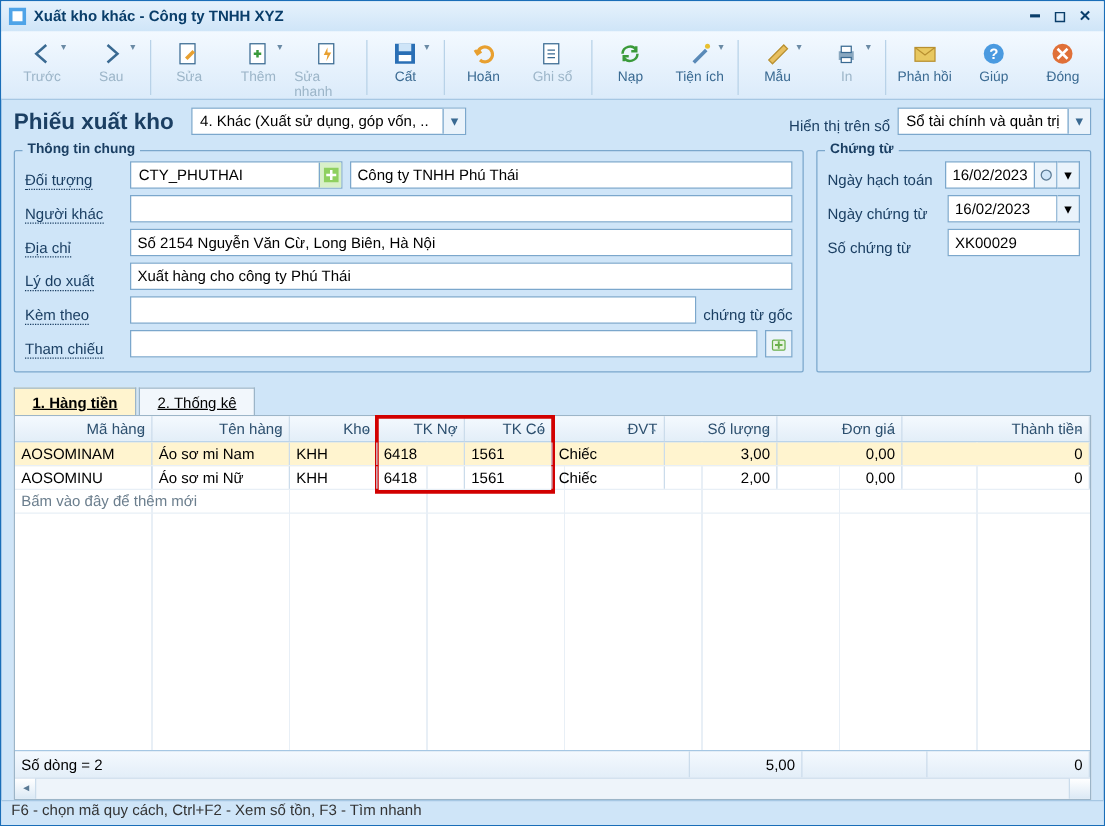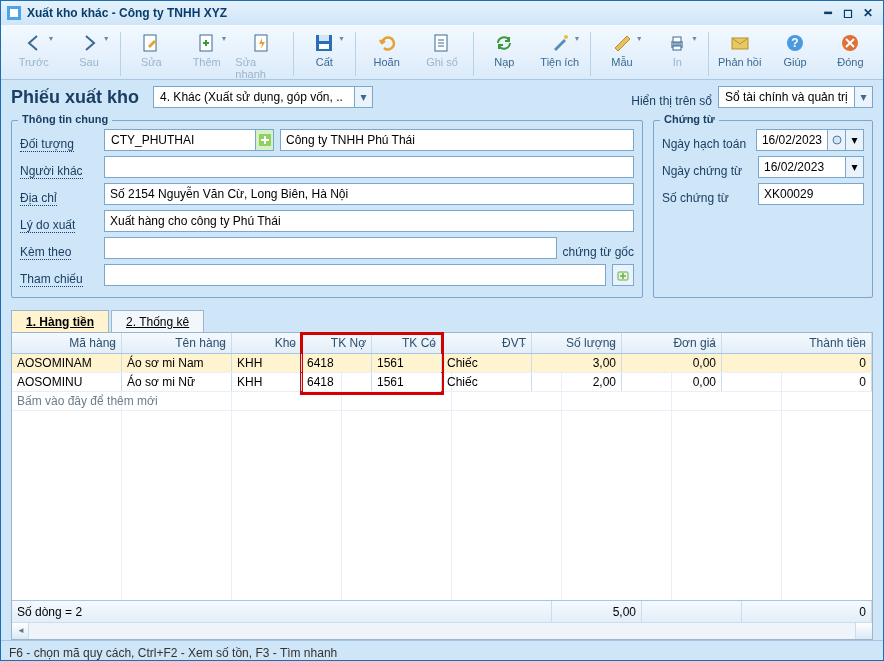--- a/index.html
+++ b/index.html
@@ -56,21 +56,21 @@
   .placeholder{color:#6b7e8d;font-style:normal}
   .num{justify-content:flex-end}
   .gfoot{display:flex;height:22px;background:linear-gradient(#f4f9fe,#e3eef8);border-top:1px solid #a6c7e3}
   .scrollh{height:17px;background:#eef4fa;border-top:1px solid #cbdceb;position:relative}
   .scrollh::before{content:"";position:absolute;left:0;top:0;width:16px;height:100%;border-right:1px solid #cbdceb;background:linear-gradient(#fff,#dbe9f5)}
   .scrollh::after{content:"";position:absolute;right:0;top:0;width:16px;height:100%;border-left:1px solid #cbdceb;background:linear-gradient(#fff,#dbe9f5)}
   .scrollh .ar{position:absolute;top:3px;font-size:8px;color:#5a7a94}
   .scrollh .ar.l{left:5px}
   .scrollh .ar.r{right:5px}
   
-  .status{height:20px;background:#cfe5f8;border-top:1px solid #a6c7e3;padding:0 8px;display:flex;align-items:flex-end;color:#333;font-size:11px;margin-top:auto}
+  .status{height:20px;background:#cfe5f8;border-top:1px solid #a6c7e3;padding:0 8px;display:flex;align-items:flex-start;color:#333;font-size:11px;margin-top:auto}
   .redbox{position:absolute;border:3px solid #d20000;pointer-events:none}
   
   .c0{width:110px}.c1{width:110px}.c2{width:70px}.c3{width:70px}.c4{width:70px}.c5{width:90px}.c6{width:90px}.c7{width:100px}.c8{width:150px}
   svg{display:block}
 </style>
 </head>
 <body>
 
 <div class="window">
 

